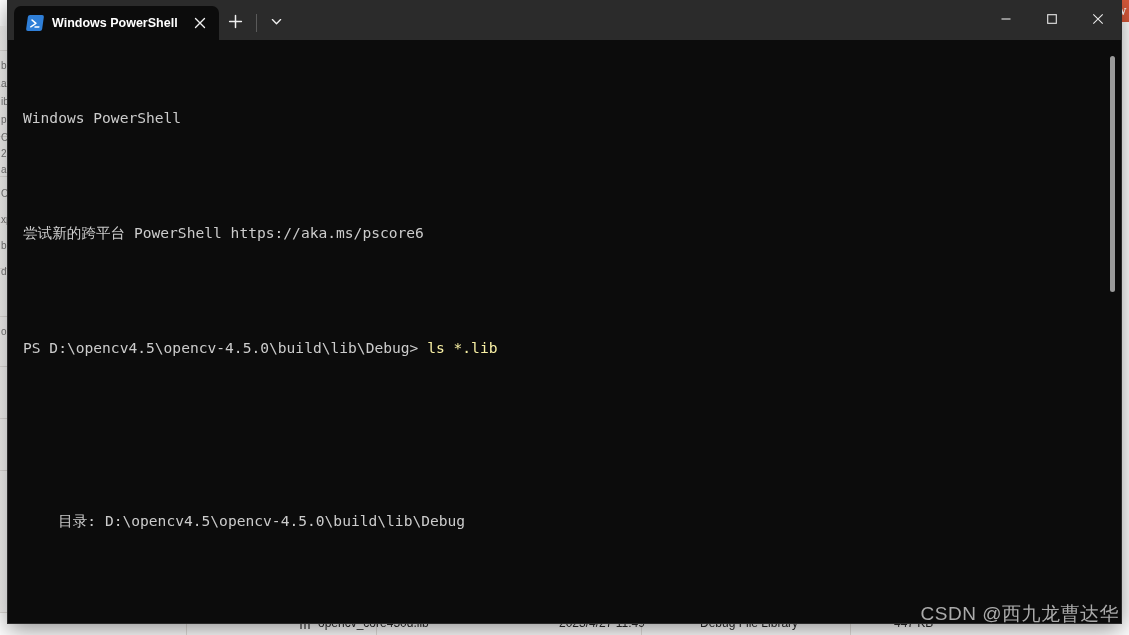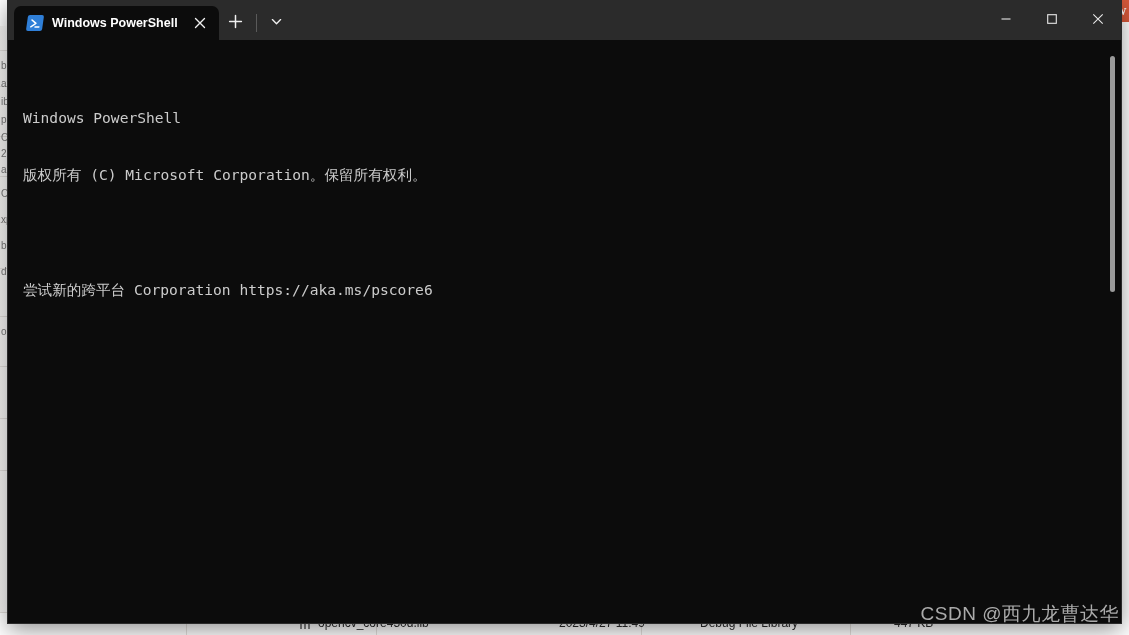--- a/index.html
+++ b/index.html
@@ -362,26 +362,27 @@
             </svg>
           </span>
         </div>
       </div>
     </div>
 
     <div id="term-body">
       <div id="term-text">
 
         <div>Windows PowerShell</div>
-        <div>版权所有 (C) Microsoft Corporation。保留所有权利。</div>
         <div class="blank-line"></div>
-        <div>尝试新的跨平台 Corporation https://aka.ms/pscore6</div>
+        <div>尝试新的跨平台 PowerShell https://aka.ms/pscore6</div>
+        <div class="blank-line"></div>
+        <div><span>PS D:\opencv4.5\opencv-4.5.0\build\lib\Debug&gt;</span><span class="plainwhite"> </span><span class="cmd-accent">ls *.lib</span></div>
         <div class="blank-line"></div>
         <div class="blank-line"></div>
-        <div class="blank-line"></div>
+        <div>    目录: D:\opencv4.5\opencv-4.5.0\build\lib\Debug</div>
         
         
 
         
         
         
       </div>
 
       <div id="term-scrollbar">
         <div id="term-scroll-thumb"></div>

